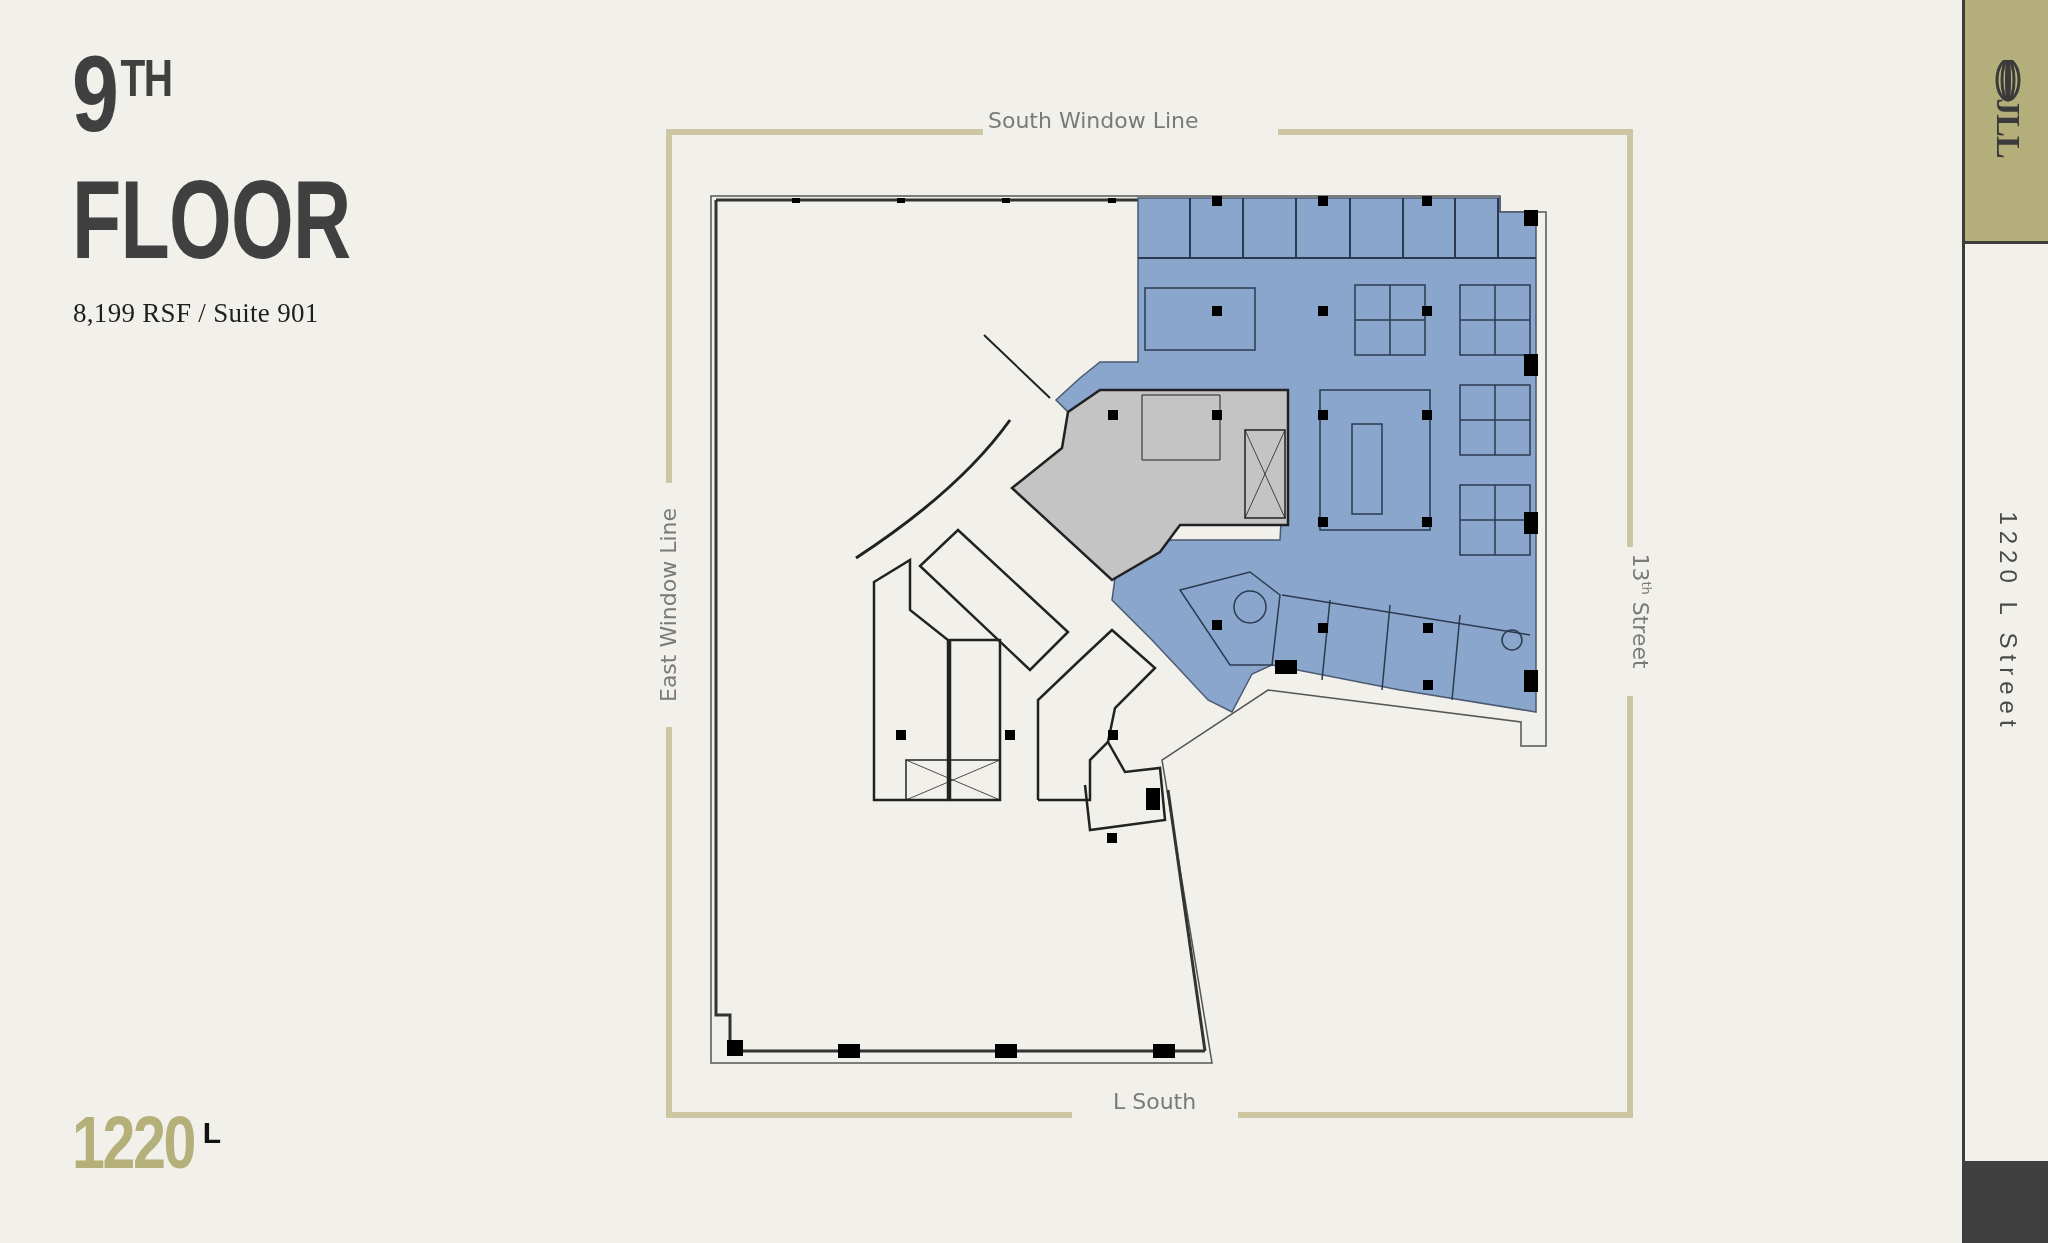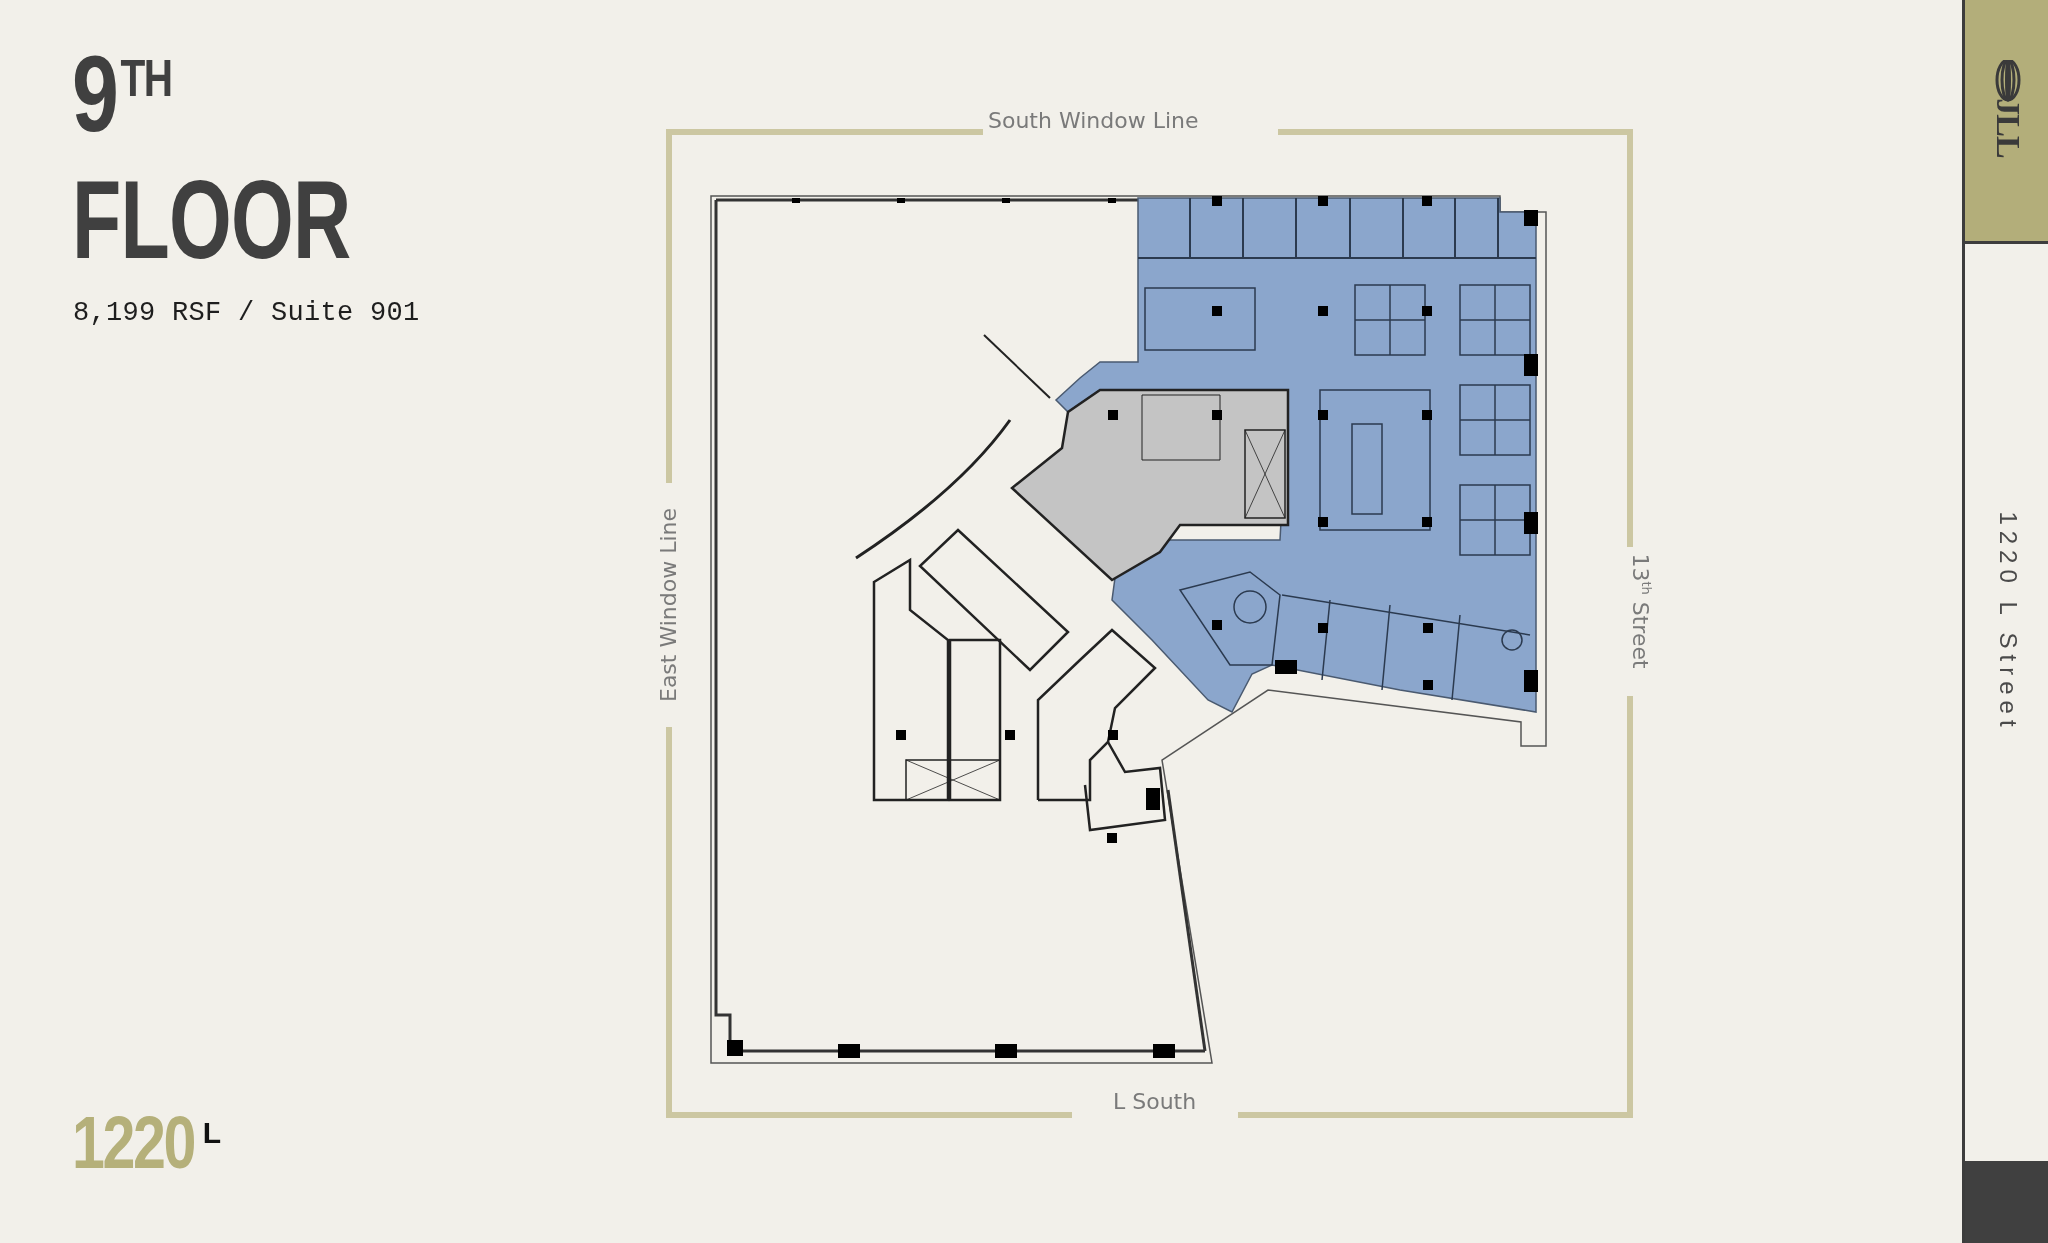--- a/index.html
+++ b/index.html
@@ -15,21 +15,21 @@
     display:flex; align-items:flex-start;
     transform:scaleX(0.78); transform-origin:left top;
   }
   .floor-num .sup { font-size:52px; line-height:52px; margin-left:4px; margin-top:4px; }
   .floor-word {
     font-weight:700; font-size:112px; line-height:100px; margin-top:30px;
     transform:scaleX(0.72); transform-origin:left top; letter-spacing:-1px;
   }
   .subtitle {
     position:absolute; left:73px; top:298px; font-size:27px; color:#1e1e1e;
-    font-family:Liberation Mono, monospace; letter-spacing:0.3px;
+    font-family:Liberation Serif, serif; letter-spacing:0.3px;
   }
   .brand-logo { position:absolute; left:72px; top:1108px; display:flex; align-items:flex-start;justify-content:flex-end; }
   .brand-logo .num {
     font-weight:700; font-size:74px; line-height:70px; color:#b5b07a;
     letter-spacing:-3px; transform:scaleX(0.8); transform-origin:left top; display:inline-block;
   }
   .brand-logo .l { font-weight:700; font-size:30px; color:#111; margin-left:-22px; margin-top:8px; }
 
   
   .sidebar {

